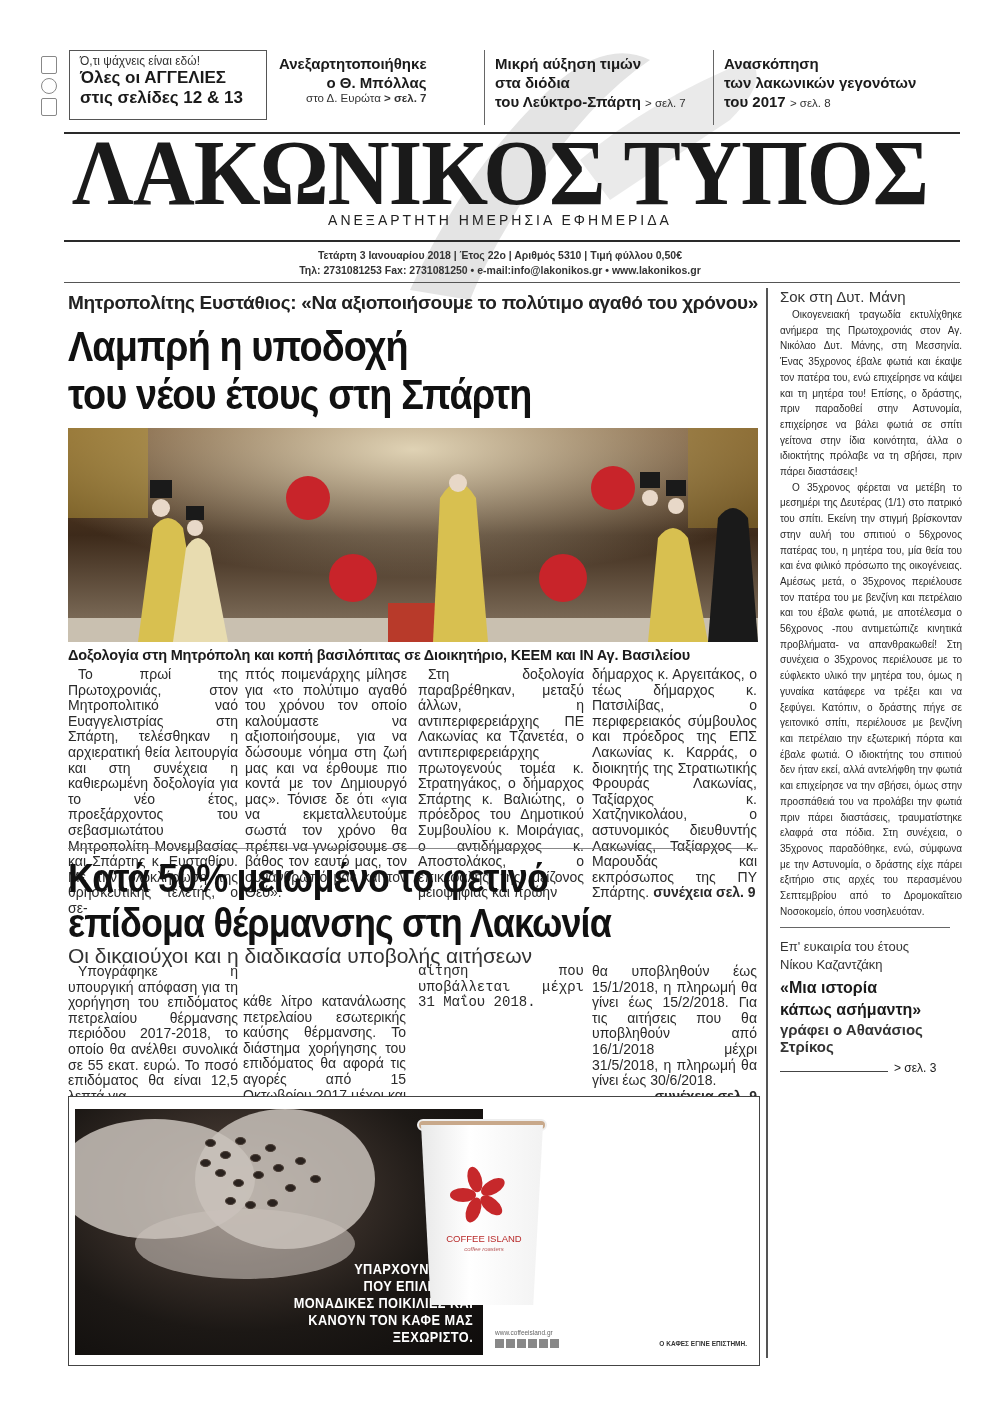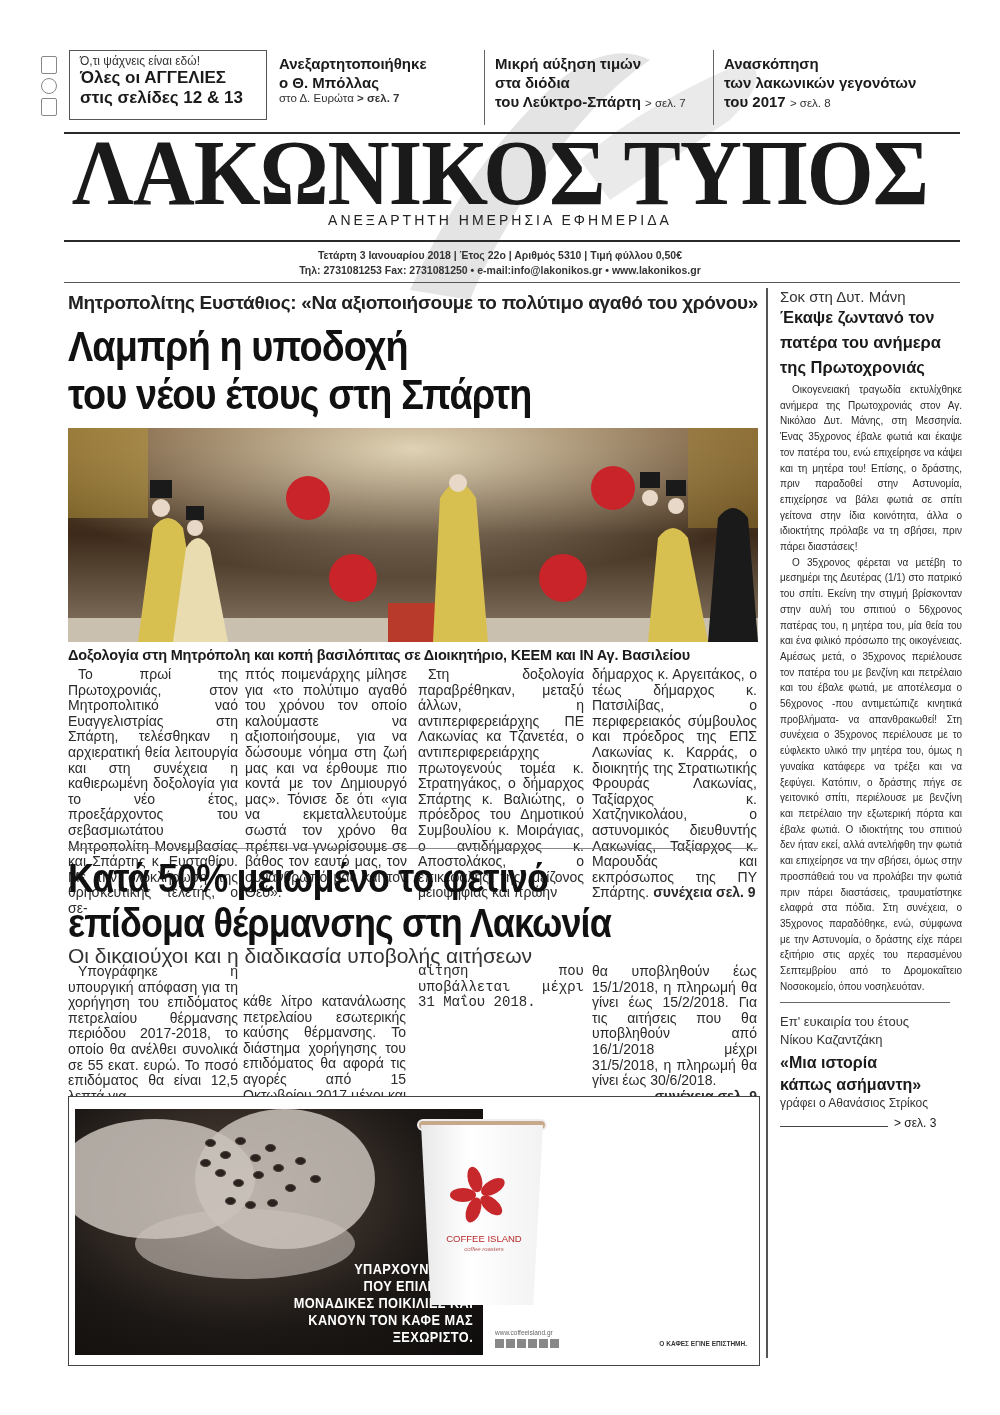--- a/index.html
+++ b/index.html
@@ -44,21 +44,21 @@
 
   
   .side { left: 766px; top: 288px; width: 196px; border-left: 2px solid #555; padding-left: 12px; height: 1070px; }
   .side-kicker { font-size: 15px; color: #333; }
   .side-title { font-size: 16.5px; font-weight: bold; line-height: 25px; color: #1a1a1a; }
   .side-body { font-size: 10px; line-height: 15.7px; color: #2a2a2a; text-align: justify; margin-top: 2px; }
   .side-body p { text-indent: 12px; }
   .side-rule { height: 1px; background: #666; margin: 8px 0 10px; width: 170px; }
   .side-promo .k { font-size: 13px; color: #333; line-height: 18px; }
   .side-promo .t { font-size: 16px; font-weight: bold; line-height: 22px; margin-top: 3px; }
-  .side-promo .a { font-size: 12px; font-weight: normal; color: #333; }
+  .side-promo .a { font-size: 15px; font-weight: bold; color: #333; }
   .side-promo .ref { display: flex; align-items: flex-end; gap: 6px; font-size: 12px; margin-top: 6px; }
   .side-promo .ref .line { width: 108px; height: 1px; background: #444; margin-bottom: 3px; }
 
   
   .h2 { left: 68px; top: 856px; font-weight: bold; font-size: 40px; line-height: 45px; letter-spacing: -1px; color: #111; transform-origin: left top; transform: scaleX(0.9); }
   .deck { left: 68px; top: 944px; font-size: 21px; color: #333; }
 
   
   .ad { left: 68px; top: 1096px; width: 692px; height: 270px; border: 1px solid #444; background: #fff; }
   .ad-photo { position: absolute; left: 6px; top: 12px; width: 408px; height: 246px; background: radial-gradient(ellipse at 40% 35%, #6a5c52 0%, #3a302a 30%, #1c1815 60%, #0e0c0b 100%); overflow: hidden; }
@@ -93,21 +93,21 @@
   <span class="round"></span>
   <span></span>
 </div>
 
 <div class="abs ads-box">
   <div class="small">Ό,τι ψάχνεις είναι εδώ!</div>
   <div class="big">Όλες οι ΑΓΓΕΛΙΕΣ</div>
   <div class="big">στις σελίδες 12 &amp; 13</div>
 </div>
 
-<div class="abs teaser" style="left:279px;">
+<div class="abs teaser" style="left:279px;text-align:right;">
   <div class="t">Ανεξαρτητοποιήθηκε</div>
   <div class="t">ο Θ. Μπόλλας</div>
   <div class="s"><span>στο Δ. Ευρώτα</span> <b>&gt; σελ. 7</b></div>
 </div>
 <div class="abs vsep" style="left:484px;"></div>
 <div class="abs teaser" style="left:495px;">
   <div class="t">Μικρή αύξηση τιμών</div>
   <div class="t">στα διόδια</div>
   <div class="t"><span>του Λεύκτρο-Σπάρτη</span> <span class="s" style="font-weight:normal">&gt; σελ. 7</span></div>
 </div>
@@ -268,21 +268,20 @@
     <span></span>
     <span></span>
     <span></span>
     <span></span>
   </div>
   <div class="ad-motto">Ο ΚΑΦΕΣ ΕΓΙΝΕ ΕΠΙΣΤΗΜΗ.</div>
 </div>
 
 <div class="abs side">
   <div class="side-kicker">Σοκ στη Δυτ. Μάνη</div>
-  <div class="side-title">Έκαψε ζωντανό τον πατέρα του ανήμερα της Πρωτοχρονιάς</div>
   <div class="side-body">
     <p>Οικογενειακή τραγωδία εκτυλίχθηκε ανήμερα της Πρωτοχρονιάς στον Αγ. Νικόλαο Δυτ. Μάνης, στη Μεσσηνία. Ένας 35χρονος έβαλε φωτιά και έκαψε τον πατέρα του, ενώ επιχείρησε να κάψει και τη μητέρα του! Επίσης, ο δράστης, πριν παραδοθεί στην Αστυνομία, επιχείρησε να βάλει φωτιά σε σπίτι γείτονα στην ίδια κοινότητα, άλλα ο ιδιοκτήτης πρόλαβε να τη σβήσει, πριν πάρει διαστάσεις!</p>
     <p>Ο 35χρονος φέρεται να μετέβη το μεσημέρι της Δευτέρας (1/1) στο πατρικό του σπίτι. Εκείνη την στιγμή βρίσκονταν στην αυλή του σπιτιού ο 56χρονος πατέρας του, η μητέρα του, μία θεία του και ένα φιλικό πρόσωπο της οικογένειας. Αμέσως μετά, ο 35χρονος περιέλουσε τον πατέρα του με βενζίνη και πετρέλαιο και του έβαλε φωτιά, με αποτέλεσμα ο 56χρονος -που αντιμετώπιζε κινητικά προβλήματα- να απανθρακωθεί! Στη συνέχεια ο 35χρονος περιέλουσε με το εύφλεκτο υλικό την μητέρα του, όμως η γυναίκα κατάφερε να τρέξει και να ξεφύγει. Κατόπιν, ο δράστης πήγε σε γειτονικό σπίτι, περιέλουσε με βενζίνη και πετρέλαιο την εξωτερική πόρτα και έβαλε φωτιά. Ο ιδιοκτήτης του σπιτιού δεν ήταν εκεί, αλλά αντελήφθη την φωτιά και επιχείρησε να την σβήσει, όμως στην προσπάθειά του να προλάβει την φωτιά πριν πάρει διαστάσεις, τραυματίστηκε ελαφρά στα πόδια. Στη συνέχεια, ο 35χρονος παραδόθηκε, ενώ, σύμφωνα με την Αστυνομία, ο δράστης είχε πάρει εξιτήριο στις αρχές του περασμένου Σεπτεμβρίου από το Δρομοκαΐτειο Νοσοκομείο, όπου νοσηλευόταν.</p>
   </div>
   <div class="side-rule"></div>
   <div class="side-promo">
     <div class="k">Επ' ευκαιρία του έτους</div>
     <div class="k">Νίκου Καζαντζάκη</div>
     <div class="t">«Μια ιστορία</div>
     <div class="t" style="margin-top:0">κάπως ασήμαντη»</div>

